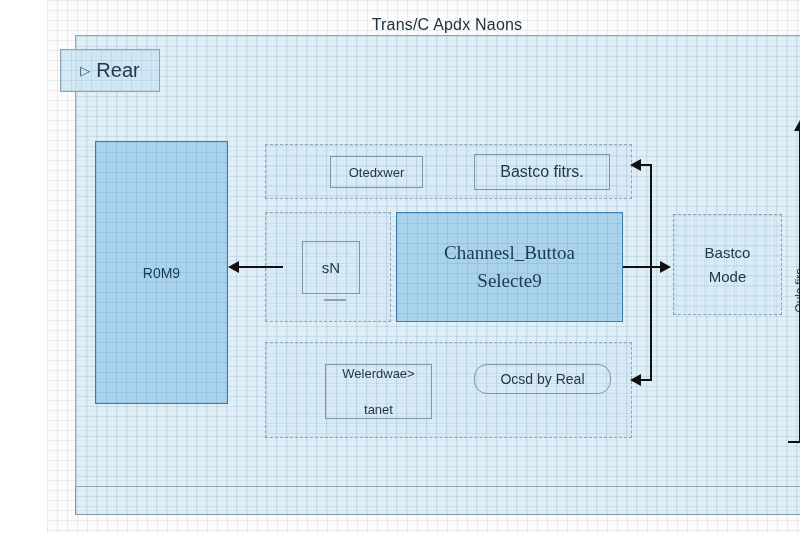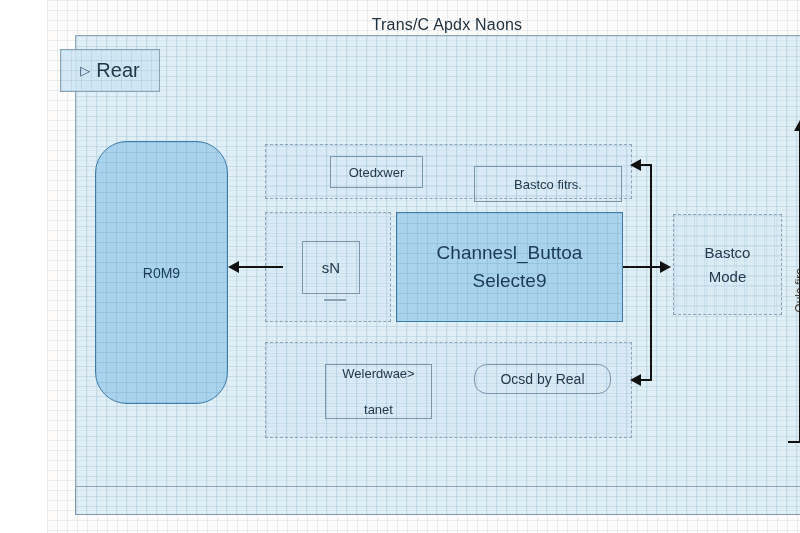--- a/index.html
+++ b/index.html
@@ -160,30 +160,30 @@
     box-sizing: border-box;
     border: 1px dashed #8fa4b6;
     background-color: rgba(210,231,244,0.38);
     background-image:
       linear-gradient(to right, rgba(140,180,205,0.22) 1px, transparent 1px),
       linear-gradient(to bottom, rgba(140,180,205,0.22) 1px, transparent 1px);
     background-size: 10px 10px;
   }
 
   
-  #node-rom       { left: 48px;  top: 141px; width: 133px; height: 263px; font-size: 14px; border-radius: 32px; }
-  #node-channel   { left: 349px; top: 212px; width: 227px; height: 110px; font-size: 19px; line-height: 1.45; }
+  #node-rom       { left: 48px;  top: 141px; width: 133px; height: 263px; font-size: 14px; }
+  #node-channel   { left: 349px; top: 212px; width: 227px; height: 110px; font-size: 19px; line-height: 1.45; font-family: Liberation Serif, serif; }
   #node-adpuari   { left: 626px; top: 214px; width: 109px; height: 101px; font-size: 15px; line-height: 1.6; }
 
   #group-top      { left: 218px; top: 144px; width: 367px; height: 55px; }
   #group-mid      { left: 218px; top: 212px; width: 126px; height: 110px; }
   #group-bottom   { left: 218px; top: 342px; width: 367px; height: 96px; }
 
   #node-otedxwer  { left: 283px; top: 156px; width: 93px;  height: 32px; font-size: 13px; }
-  #node-bastco    { left: 427px; top: 166px; width: 148px; height: 36px; font-size: 13px; }
+  #node-bastco    { left: 427px; top: 154px; width: 136px; height: 36px; font-size: 16px; }
   #node-sn        { left: 255px; top: 241px; width: 58px;  height: 53px; font-size: 15px; }
   #node-welerd    { left: 278px; top: 364px; width: 107px; height: 55px; font-size: 13px; line-height: 1.5; gap: 16px; }
   #node-ocsd      { left: 427px; top: 364px; width: 137px; height: 30px; font-size: 14px; border-radius: 13px; }
 
   .sn-underline {
     position: absolute;
     left: 277px;
     top: 299px;
     width: 22px;
     height: 2px;

